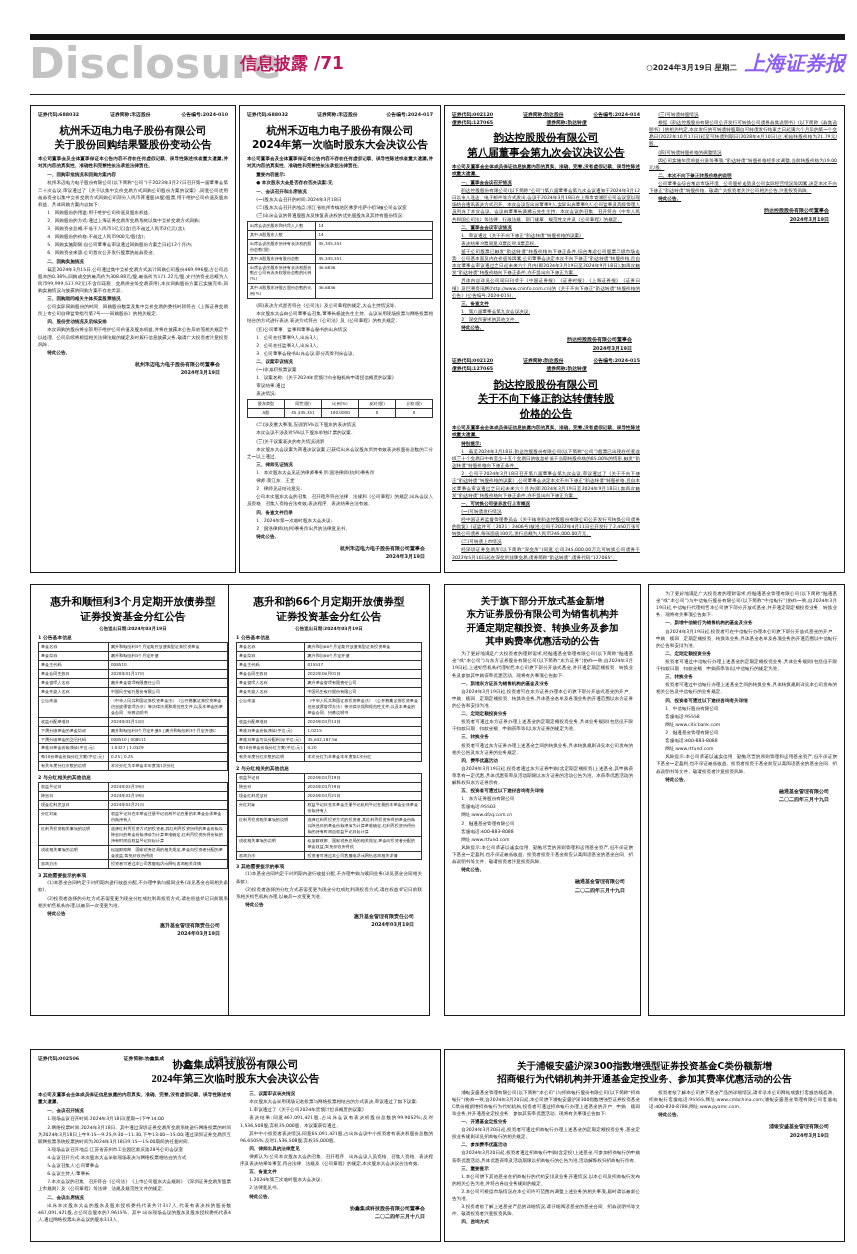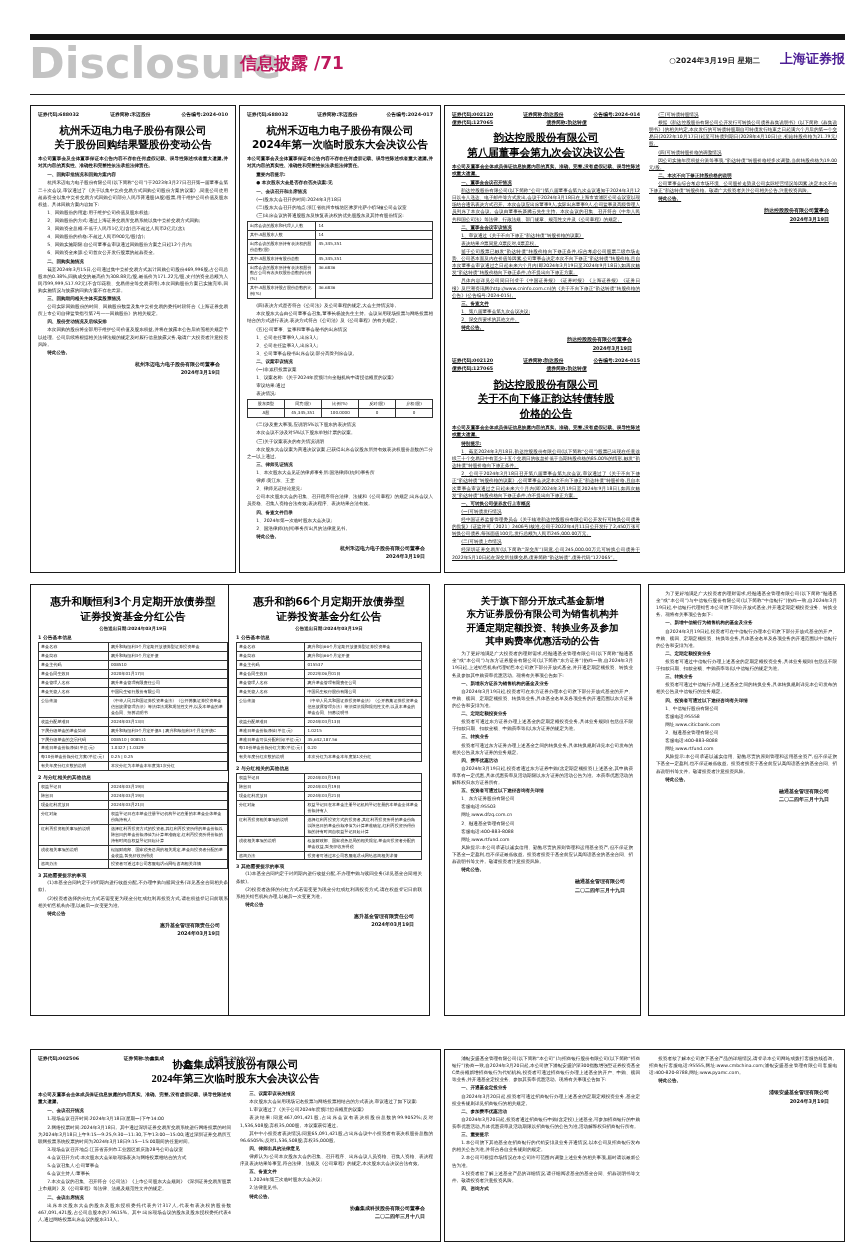--- a/index.html
+++ b/index.html
@@ -3,23 +3,23 @@
 <meta charset="utf-8">
 <style>
   html,body{margin:0;padding:0;background:#e8e8e4;}
   .page{position:relative;width:857px;height:1254px;background:#ffffff;margin:0 auto;
         font-family:"DejaVu Sans",sans-serif;color:#141414;overflow:hidden;}
   
   .topbar{position:absolute;left:30px;top:34px;width:815px;height:6px;background:#151515;}
   .brand{position:absolute;left:29px;top:42px;font-size:43px;font-weight:800;
          letter-spacing:0px;color:#c3c3c3;line-height:1;}
   .section-title{position:absolute;left:240px;top:52px;font-size:17px;font-weight:800;color:#be185d;}
-  .head-right{position:absolute;right:12px;top:50px;display:flex;align-items:baseline;gap:20px;}
+  .head-right{position:absolute;right:12px;top:50px;display:flex;align-items:baseline;gap:8px;}
   .head-date{font-size:7.5px;font-weight:700;color:#222;}
-  .paper-logo{font-family:"DejaVu Serif",serif;font-weight:800;font-size:13px;color:#4c1d95;}
+  .paper-logo{font-family:"DejaVu Serif",serif;font-style:italic;font-weight:800;font-size:20px;color:#8b5cf6;}
   .head-rule{position:absolute;left:30px;top:94px;width:815px;height:1px;background:#222;}
   
   .box{position:absolute;border:1px solid #1a1a1a;background:#fff;box-sizing:border-box;
        padding:5px 7px;overflow:hidden;}
   .codes{display:flex;justify-content:space-between;font-size:4.8px;font-weight:700;
          color:#111;margin:1px 0 1px;line-height:1.4;}
   .codes > div{white-space:nowrap;}
   .title{font-weight:800;text-align:center;font-size:10.5px;line-height:1.4;
          white-space:pre-line;margin:4px 2px 3px;color:#000;}
   .title.small{font-size:9.5px;}
@@ -537,20 +537,22 @@
           <div class="p strong">特此公告。</div>
         </div>
       <div class="sig">
         <div>协鑫集成科技股份有限公司董事会</div>
         <div>二〇二四年三月十八日</div>
       </div>
     </div>
   </div>
 
   <div class="box" style="left:444px;top:1049px;width:401px;height:193px;">
+    <div class="title small">关于浦银安盛沪深300指数增强型证券投资基金C类份额新增
+招商银行为代销机构并开通基金定投业务、参加其费率优惠活动的公告</div>
     <div class="cols2" style="height:148px;">
       <div>
           <div class="p">浦银安盛基金管理有限公司(以下简称“本公司”)与招商银行股份有限公司(以下简称“招商银行”)协商一致,自2024年3月20日起,本公司旗下浦银安盛沪深300指数增强型证券投资基金C类份额新增招商银行为代销机构,投资者可通过招商银行办理上述基金的开户、申购、赎回等业务,并开通基金定投业务、参加其费率优惠活动。现将有关事项公告如下:</div>
           <div class="p strong">一、开通基金定投业务</div>
           <div class="p">自2024年3月20日起,投资者可通过招商银行办理上述基金的定期定额投资业务,基金定投业务规则详见招商银行的相关规定。</div>
           <div class="p strong">二、参加费率优惠活动</div>
           <div class="p">自2024年3月20日起,投资者通过招商银行申购(含定投)上述基金,可参加招商银行的申购费率优惠活动,具体优惠费率及活动期限以招商银行的公告为准,活动解释权归招商银行所有。</div>
           <div class="p strong">三、重要提示</div>
           <div class="p">1.本公司旗下其他基金在招商银行的代销安排及业务开通情况,以本公司及招商银行发布的相关公告为准,并符合各自业务规则的规定。</div>
           <div class="p">2.本公司可根据市场情况在本公司许可范围内调整上述业务的相关事项,届时请以最新公告为准。</div>

